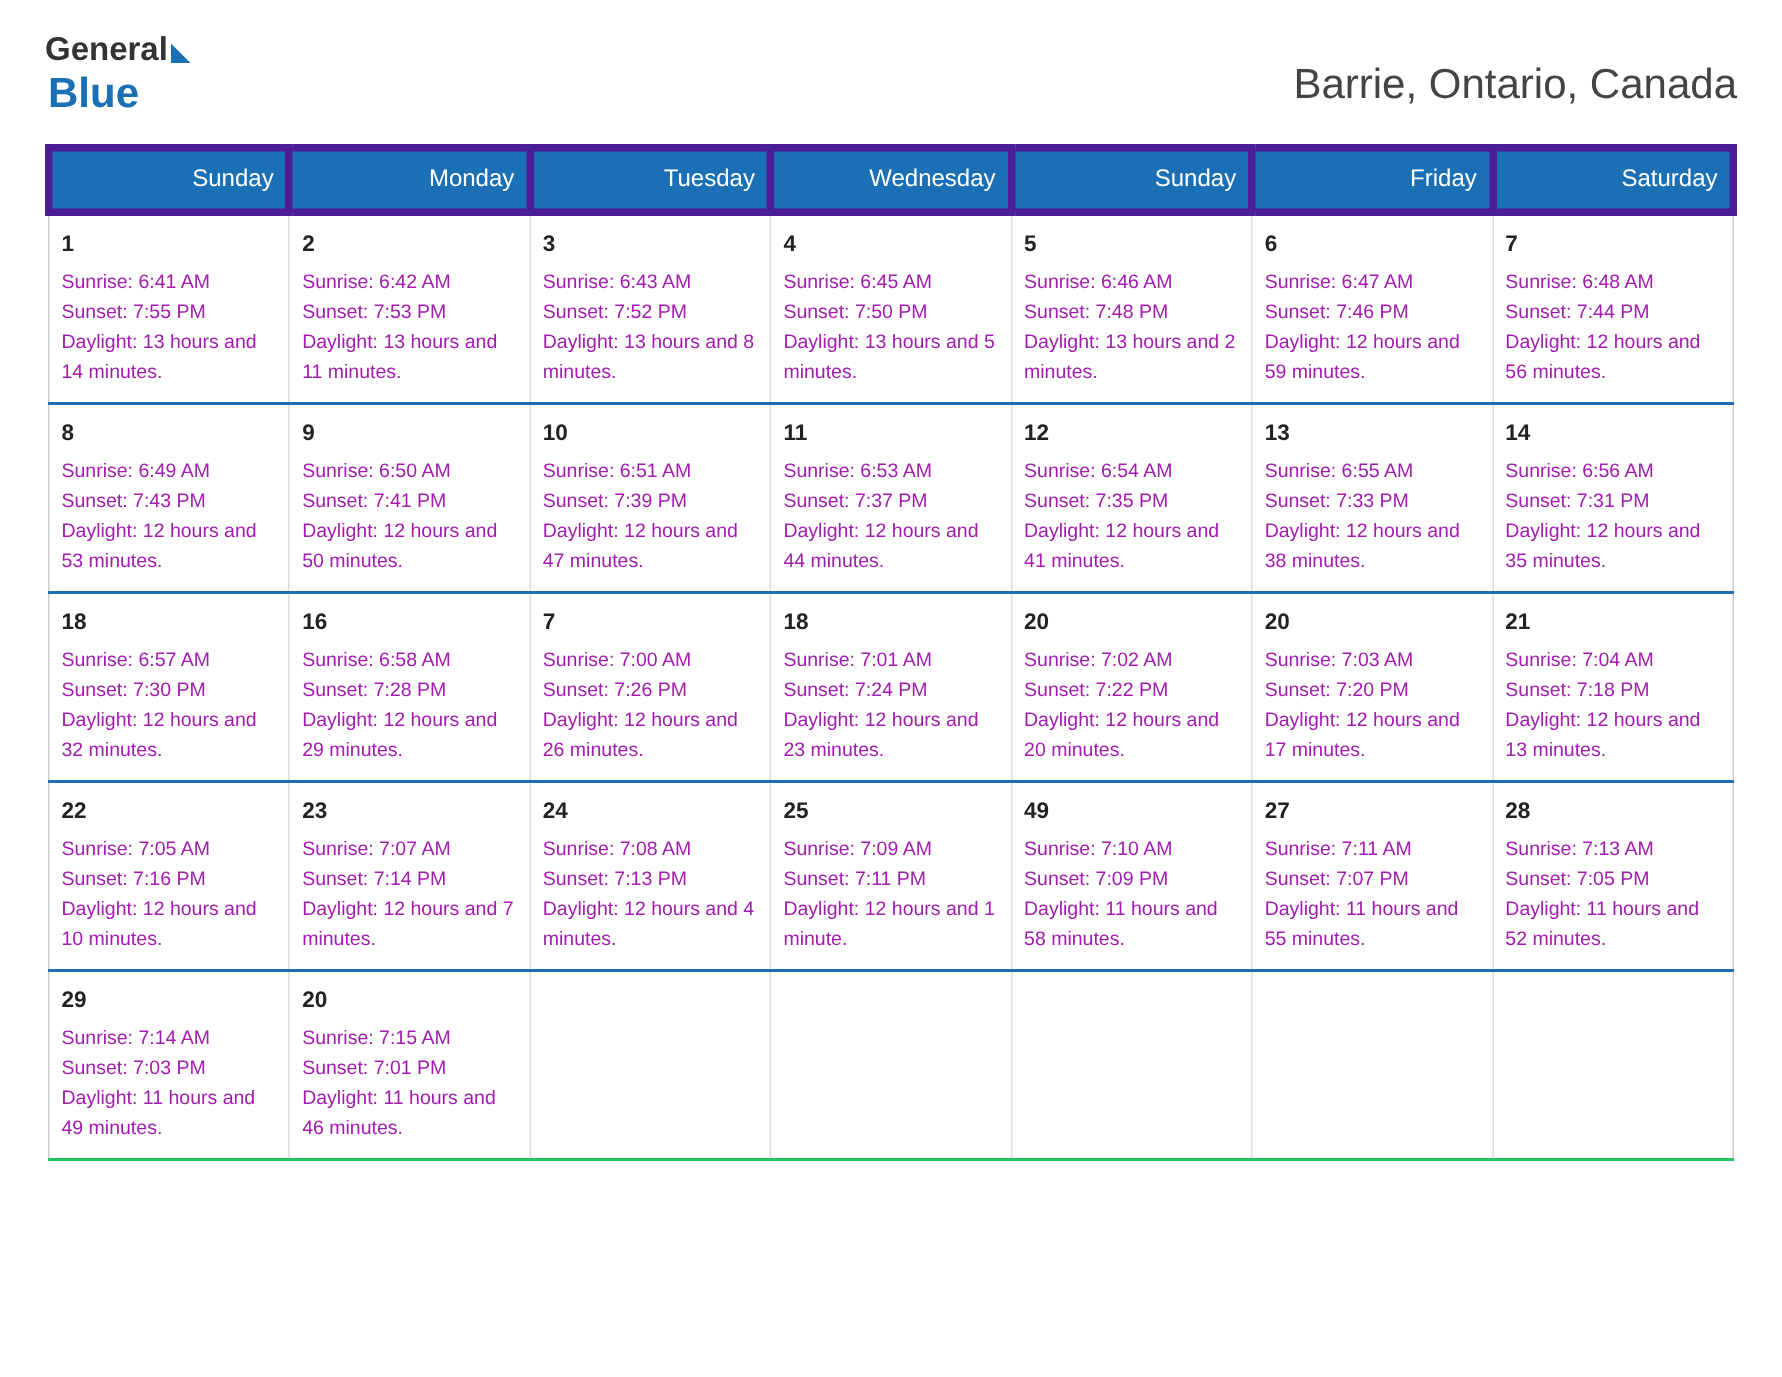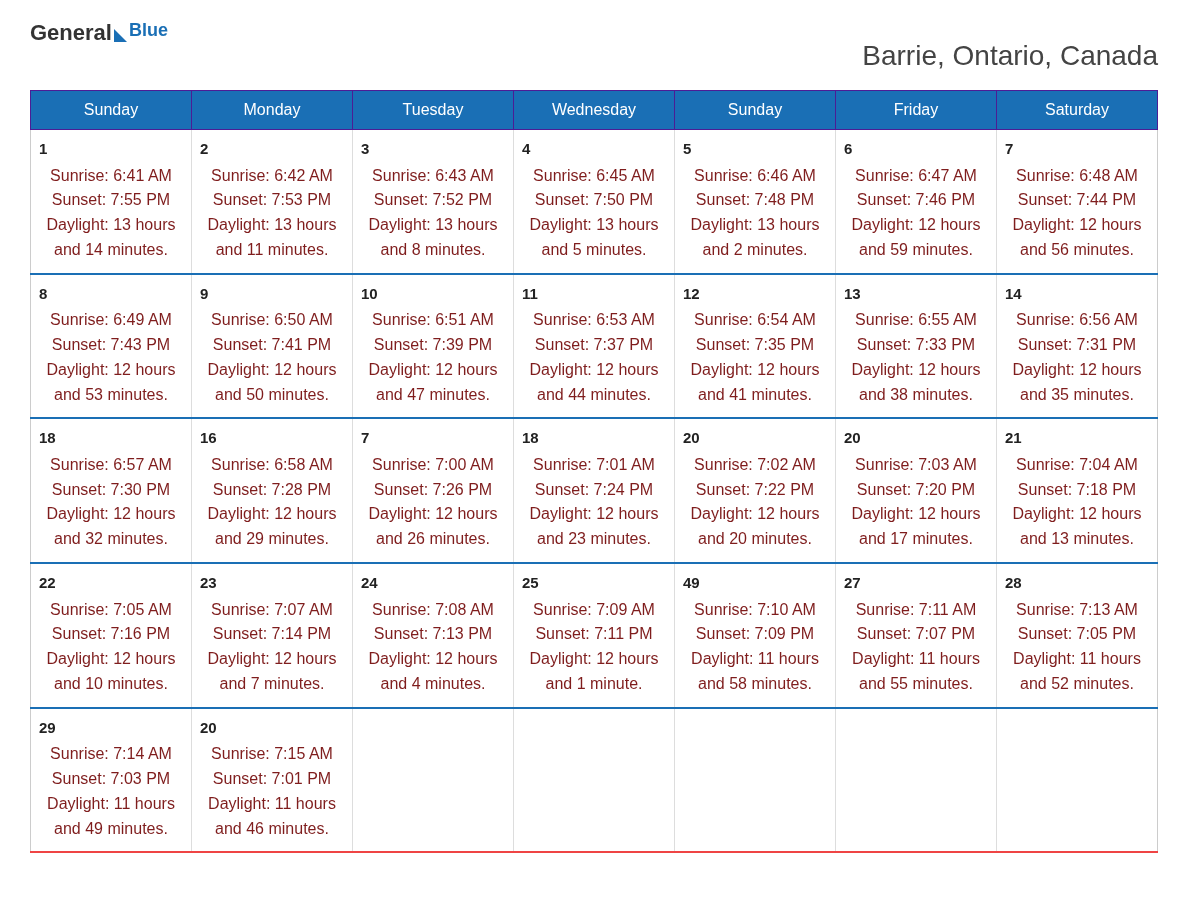--- a/index.html
+++ b/index.html
@@ -26,28 +26,28 @@
       width: 0;
       height: 0;
       border-left: 13px solid #1a6fb5;
       border-top: 13px solid transparent;
       border-bottom: 0px solid transparent;
       display: inline-block;
       margin-left: 2px;
       margin-top: 4px;
     }
     .logo-blue {
-      font-size: 18px;
+      font-size: 28px;
       font-weight: bold;
       color: #1a6fb5;
       margin-left: 2px;
     }
     .logo-wrapper {
       display: flex;
-      flex-direction: row;
+      flex-direction: column;
       align-items: flex-start;
     }
     .logo-top-row {
       display: flex;
       align-items: center;
     }
     .title-block {
       text-align: right;
     }
     .month-title {
@@ -67,22 +67,22 @@
       table-layout: fixed;
     }
     thead tr {
       background-color: #1a6fb5;
       color: #fff;
     }
     thead th {
       padding: 10px 8px;
       font-size: 16px;
       font-weight: normal;
-      text-align: center;
-      border: 1px solid #4c1d95;
+      text-align: right;
+      border: 5px solid #4c1d95;
     }
     tbody tr {
       border-bottom: 2px solid #1a6fb5;
     }
     tbody td {
       vertical-align: top;
       padding: 8px 8px 10px 8px;
       border-left: 1px solid #ddd;
       border-right: 1px solid #ddd;
       font-size: 13px;
@@ -95,30 +95,29 @@
     tbody td:last-child {
       border-right: 1px solid #ccc;
     }
     .day-number {
       font-size: 15px;
       font-weight: bold;
       color: #222;
       margin-bottom: 3px;
     }
     .day-info {
-      font-size: 16px;
-      color: #7f1d1d;
+      font-size: 13px;
+      color: #a21caf;
       line-height: 1.55;
-      text-align: center;
     }
     .empty-cell {
       background: #fff;
     }
     tbody tr:last-child {
-      border-bottom: 2px solid #ef4444;
+      border-bottom: 2px solid #22c55e;
     }
   </style>
 </head>
 <body>
 
 <div class="header">
   <div class="logo-wrapper">
     <div class="logo-top-row">
       <span class="logo-text-general">General</span>
       <span class="logo-arrow"></span>

